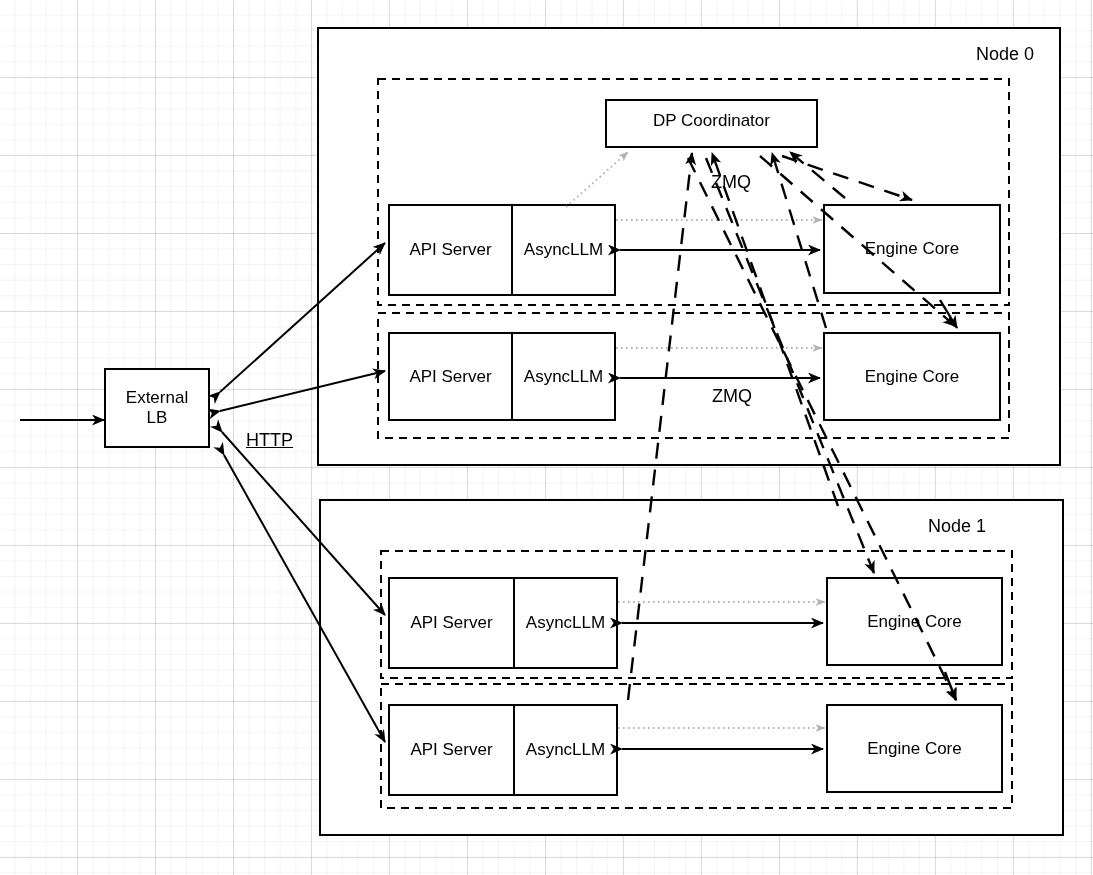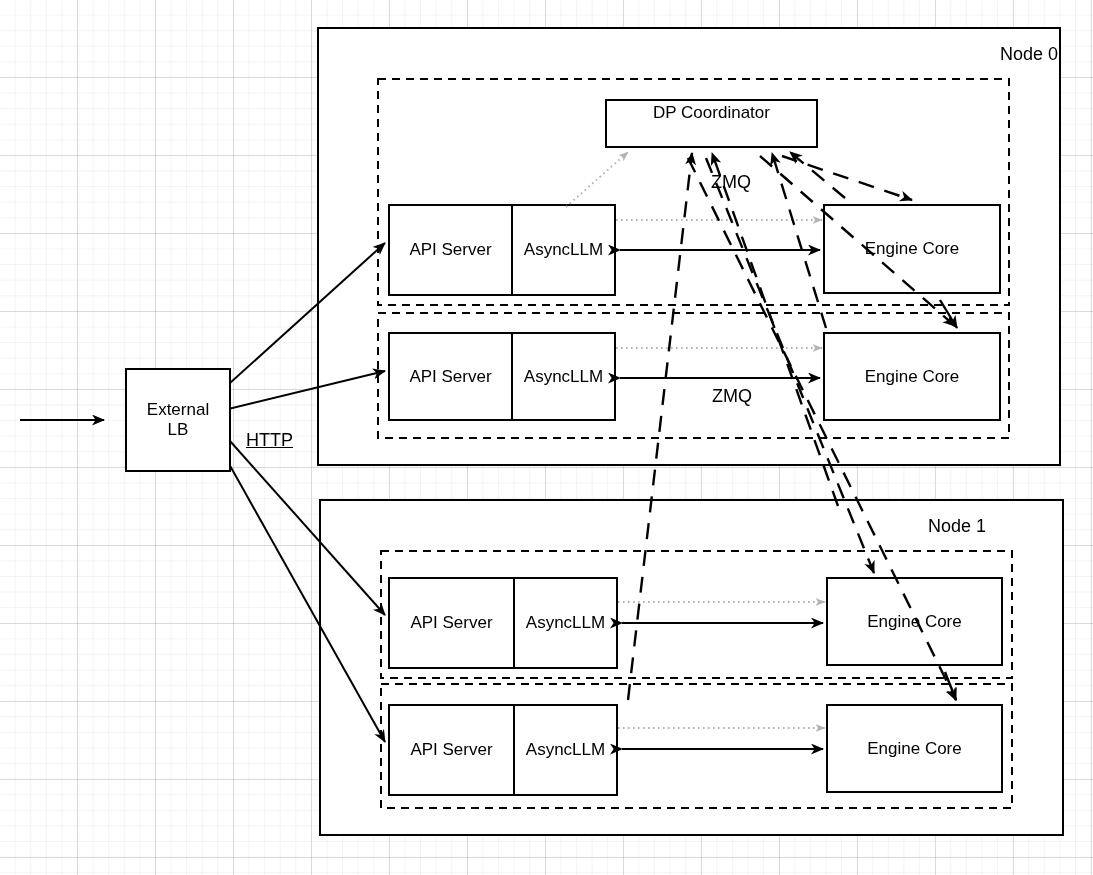--- a/index.html
+++ b/index.html
@@ -187,31 +187,31 @@
     </g>
 
     <g>
       <line x1="940" y1="300" x2="957" y2="328" stroke="#000000" stroke-width="2.4" marker-end="url(#ah-big)"></line>
     </g>
     <g>
       <line x1="945" y1="672" x2="956" y2="700" stroke="#000000" stroke-width="2.4" marker-end="url(#ah-big)"></line>
     </g>
   </svg>
 
-  <div class="lbl" style="left:125px; top:368px; width:106px; height:104px; border:2px solid #000; background:#fff; box-sizing:border-box; display:flex; flex-direction:column; align-items:center; justify-content:center;">
+  <div class="lbl" style="left:104px; top:368px; width:106px; height:80px; border:2px solid #000; background:#fff; box-sizing:border-box; display:flex; flex-direction:column; align-items:center; justify-content:center;">
     <span>External</span>
     <span>LB</span>
   </div>
 
   <div class="lbl lbl-small" style="left:246px; top:430px;text-decoration:underline;">HTTP</div>
 
-  <div class="lbl lbl-node" style="left:976px; top:44px;margin-left:24px;">Node 0</div>
+  <div class="lbl lbl-node" style="left:976px; top:44px;">Node 0</div>
   <div class="lbl lbl-node" style="left:928px; top:516px;">Node 1</div>
 
-  <div class="lbl lbl-box" style="left:606px; top:96px; width:211px; height:34px; display:flex; align-items:center; justify-content:center;">DP Coordinator</div>
+  <div class="lbl lbl-box" style="left:606px; top:104px; width:211px; height:34px; display:flex; align-items:center; justify-content:center;">DP Coordinator</div>
 
   <div class="lbl lbl-box" style="left:389px; top:205px; width:123px; height:90px; display:flex; align-items:center; justify-content:center;">API Server</div>
   <div class="lbl lbl-box" style="left:512px; top:205px; width:103px; height:90px; display:flex; align-items:center; justify-content:center;">AsyncLLM</div>
   <div class="lbl lbl-box" style="left:824px; top:205px; width:176px; height:88px; display:flex; align-items:center; justify-content:center;">Engine Core</div>
   <div class="lbl lbl-small" style="left:711px; top:172px;">ZMQ</div>
 
   <div class="lbl lbl-box" style="left:389px; top:333px; width:123px; height:87px; display:flex; align-items:center; justify-content:center;">API Server</div>
   <div class="lbl lbl-box" style="left:512px; top:333px; width:103px; height:87px; display:flex; align-items:center; justify-content:center;">AsyncLLM</div>
   <div class="lbl lbl-box" style="left:824px; top:333px; width:176px; height:87px; display:flex; align-items:center; justify-content:center;">Engine Core</div>
   <div class="lbl lbl-small" style="left:712px; top:386px;">ZMQ</div>

